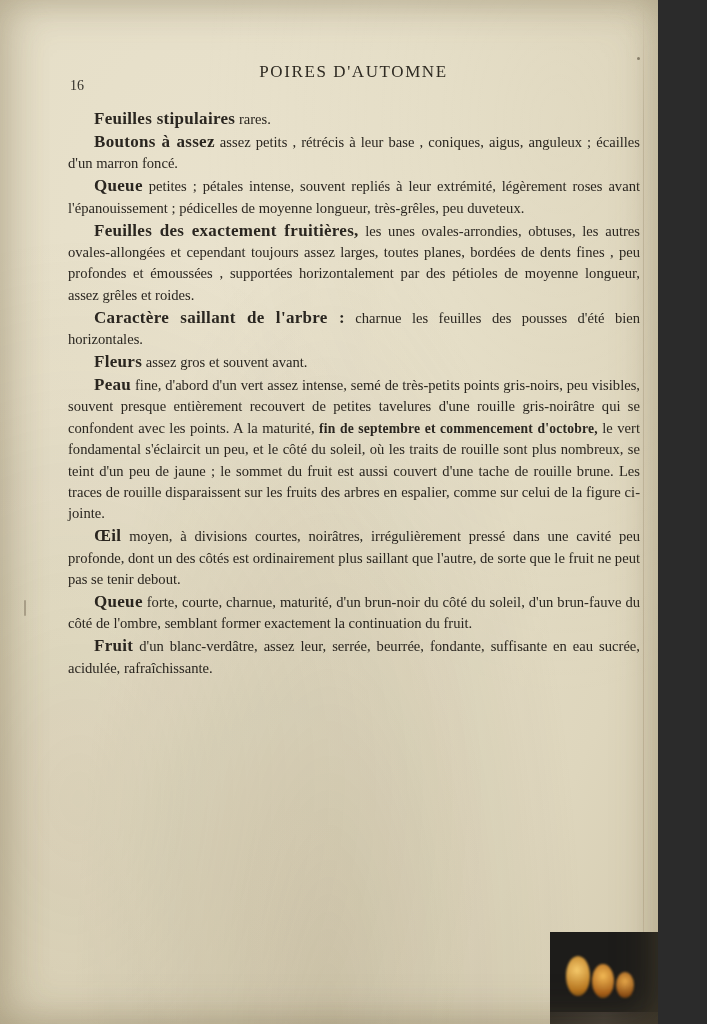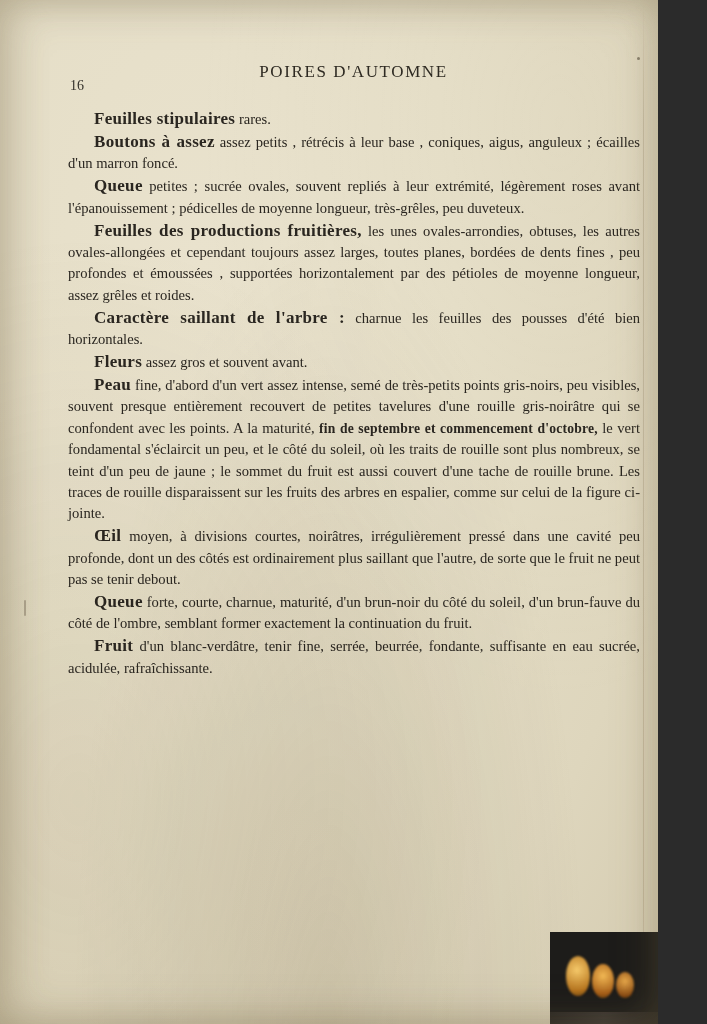--- a/index.html
+++ b/index.html
@@ -151,25 +151,25 @@
 
     <p class="para">
       <span class="lead">Feuilles stipulaires</span><span> rares.</span>
     </p>
 
     <p class="para">
       <span class="lead">Boutons à assez</span><span> assez petits , rétrécis à leur base , coniques, aigus, anguleux ; écailles d'un marron foncé.</span>
     </p>
 
     <p class="para">
-      <span class="lead">Queue</span><span> petites ; sucrée ovales, souvent repliés à leur extrémité, légèrement roses avant l'épanouissement ; pédicelles de moyenne longueur, très-grêles, peu duveteux.</span>
-    </p>
-
-    <p class="para">
-      <span class="lead">Feuilles des productions fruitières,</span><span> les unes ovales-arrondies, obtuses, les autres ovales-allongées et cependant toujours assez larges, toutes planes, bordées de dents fines , peu profondes et émoussées , supportées horizontalement par des pétioles de moyenne longueur, assez grêles et roides.</span>
+      <span class="lead">Queue</span><span> petites ; pétales intense, souvent repliés à leur extrémité, légèrement roses avant l'épanouissement ; pédicelles de moyenne longueur, très-grêles, peu duveteux.</span>
+    </p>
+
+    <p class="para">
+      <span class="lead">Feuilles des exactement fruitières,</span><span> les unes ovales-arrondies, obtuses, les autres ovales-allongées et cependant toujours assez larges, toutes planes, bordées de dents fines , peu profondes et émoussées , supportées horizontalement par des pétioles de moyenne longueur, assez grêles et roides.</span>
     </p>
 
     <p class="para">
       <span class="lead">Caractère saillant de l'arbre :</span><span> charnue les feuilles des pousses d'été bien horizontales.</span>
     </p>
 
     <p class="para">
       <span class="lead">Fleurs</span><span> assez gros et souvent avant.</span>
     </p>
 
@@ -179,21 +179,21 @@
 
     <p class="para">
       <span class="lead">Œil</span><span> moyen, à divisions courtes, noirâtres, irrégulièrement pressé dans une cavité peu profonde, dont un des côtés est ordinairement plus saillant que l'autre, de sorte que le fruit ne peut pas se tenir debout.</span>
     </p>
 
     <p class="para">
       <span class="lead">Queue</span><span> forte, courte, charnue, maturité, d'un brun-noir du côté du soleil, d'un brun-fauve du côté de l'ombre, semblant former exactement la continuation du fruit.</span>
     </p>
 
     <p class="para">
-      <span class="lead">Fruit</span><span> d'un blanc-verdâtre, tenir fine, serrée, beurrée, fondante, suffisante en eau sucrée, acidulée, rafraîchissante.</span>
+      <span class="lead">Fruit</span><span> d'un blanc-verdâtre, assez leur, serrée, beurrée, fondante, suffisante en eau sucrée, acidulée, rafraîchissante.</span>
     </p>
 
   </div>
 
   <div class="right-margin-line"></div>
   <div class="dot-top-right"></div>
   <div class="dot-left"></div>
 
   <div class="color-target">
     <div class="ct-blob a"></div>

